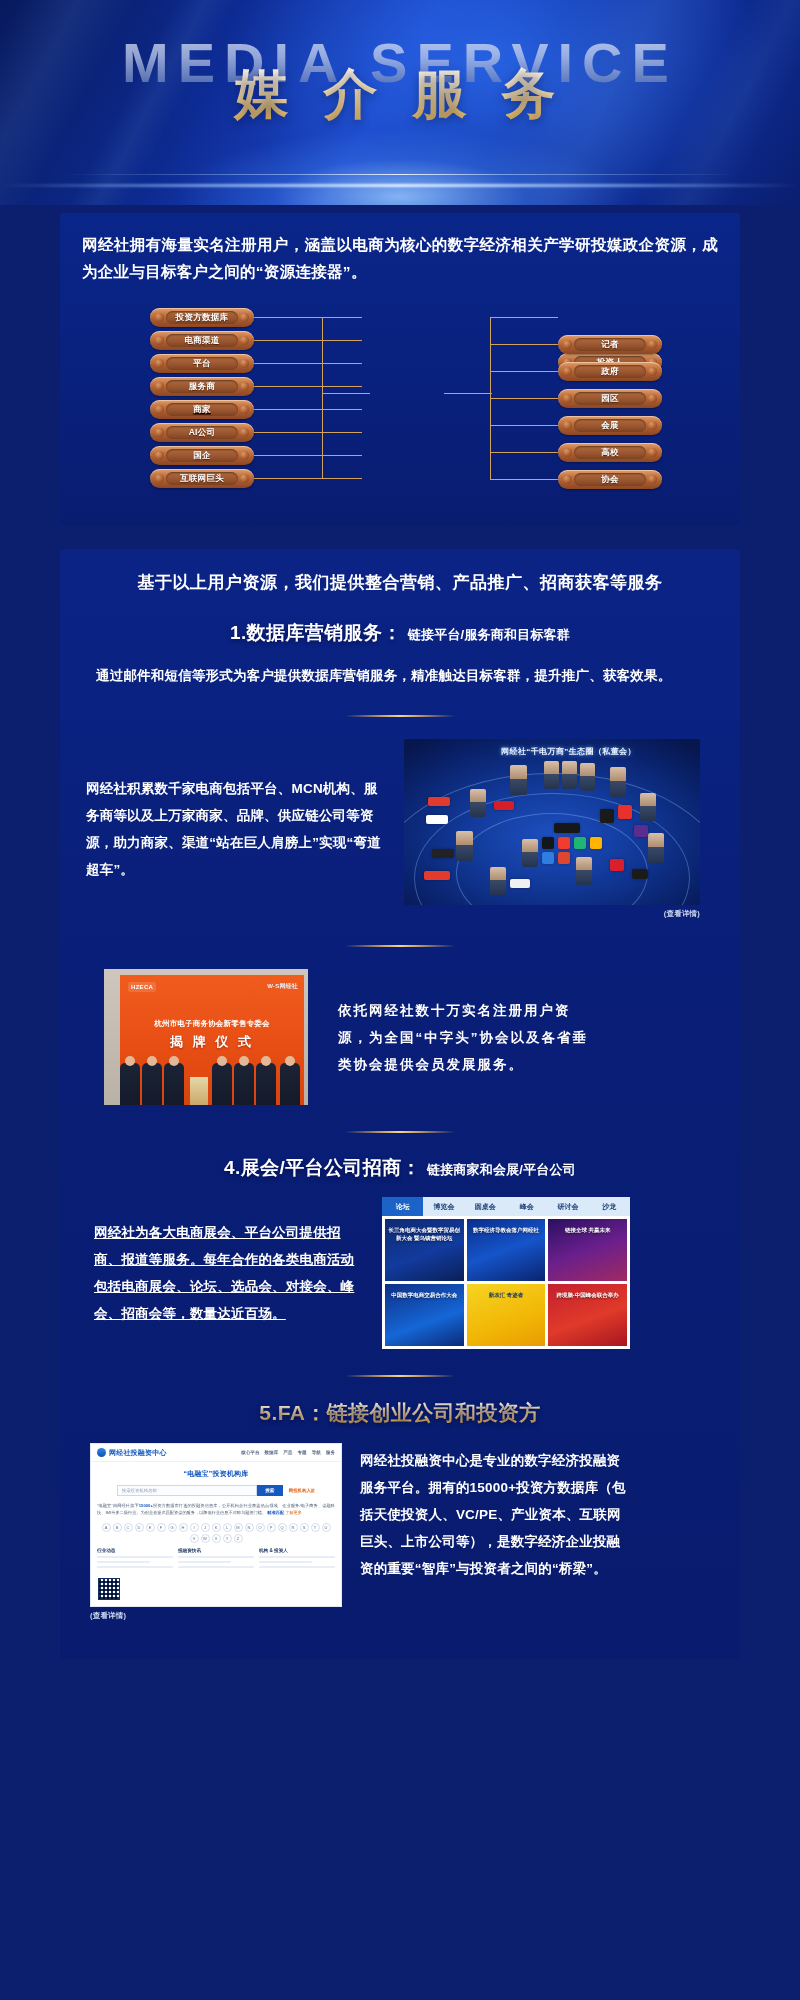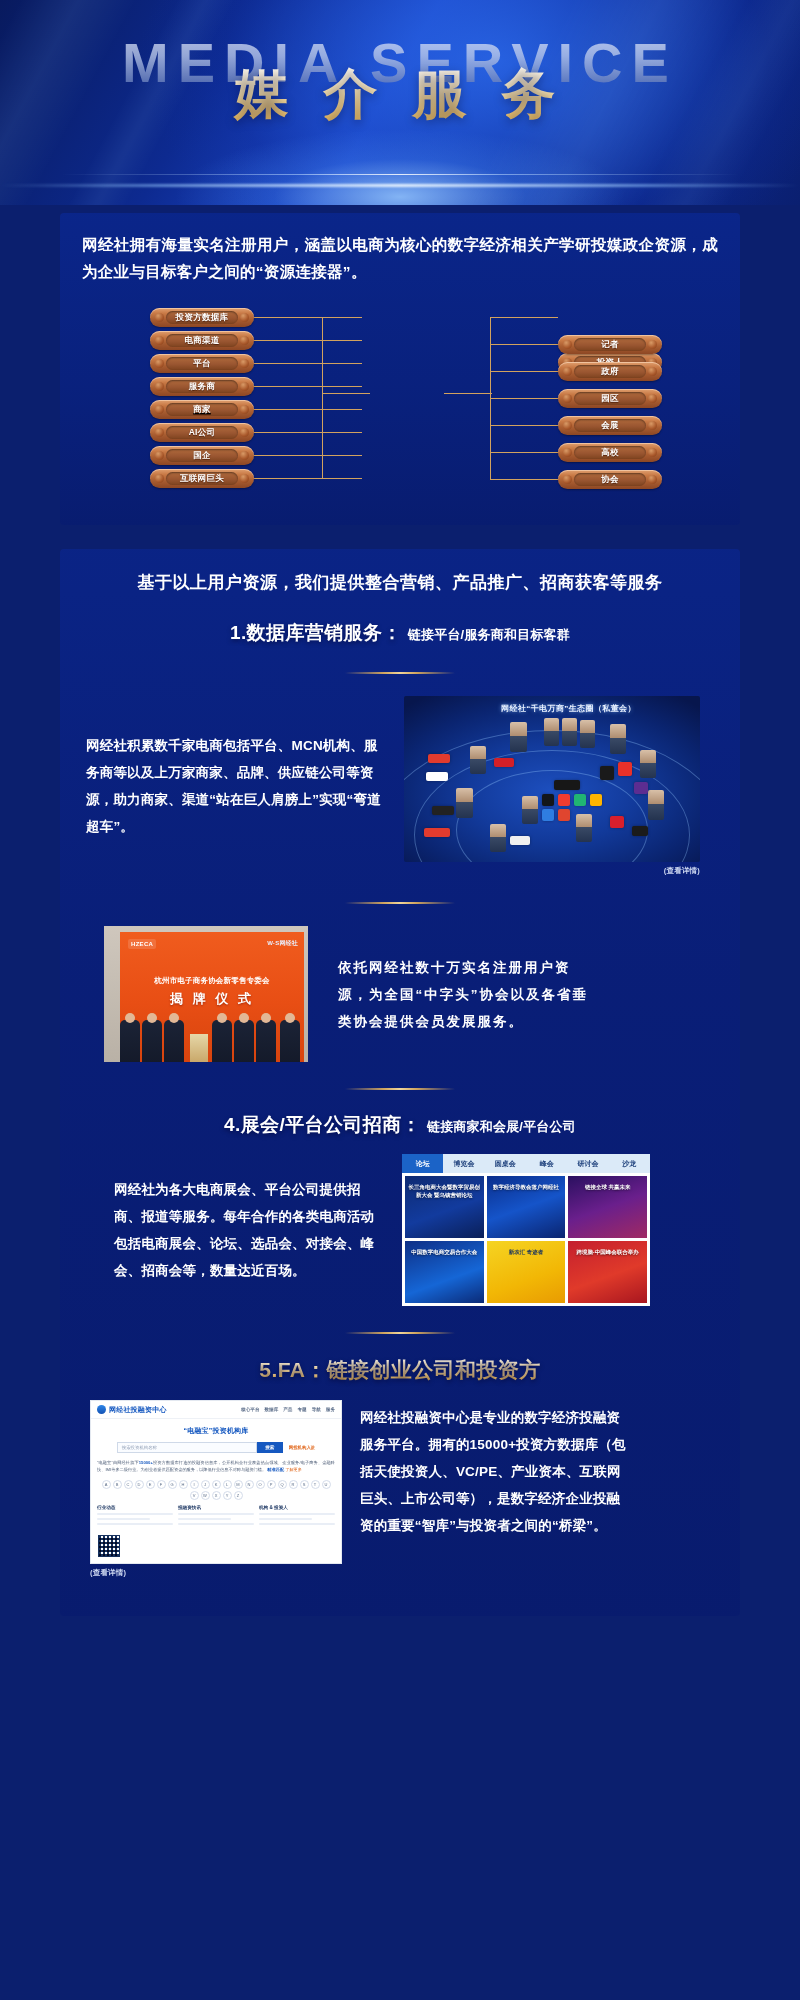--- a/index.html
+++ b/index.html
@@ -533,20 +533,21 @@
   </div>
 
   <div class="panel panel-services">
 
     <div class="services-head">基于以上用户资源，我们提供整合营销、产品推广、招商获客等服务</div>
 
     <div class="sec">
       <div class="sec-title">
         <span class="main">1.数据库营销服务：</span><span class="sub">链接平台/服务商和目标客群</span>
       </div>
+      <div class="body-text" style="padding:0 10px;">通过邮件和短信等形式为客户提供数据库营销服务，精准触达目标客群，提升推广、获客效果。</div>
     </div>
 
     <div class="divider"></div>
 
     <div class="sec">
       <div class="row">
         <div class="col-text body-text" style="max-width:300px;">网经社积累数千家电商包括平台、MCN机构、服务商等以及上万家商家、品牌、供应链公司等资源，助力商家、渠道“站在巨人肩膀上”实现“弯道超车”。</div>
         <div class="col-img">
           <div class="img-eco">
             <div class="arc" style="left:-30px; top:34px; width:356px; height:220px;"></div>
@@ -631,21 +632,21 @@
       </div>
     </div>
 
     <div class="divider"></div>
 
     <div class="sec">
       <div class="sec-title">
         <span class="main">4.展会/平台公司招商：</span><span class="sub">链接商家和会展/平台公司</span>
       </div>
       <div class="row" style="align-items:center;">
-        <div class="col-text body-text" style="max-width:270px; margin-left:28px;">网经社为各大电商展会、平台公司提供招商、报道等服务。每年合作的各类电商活动包括电商展会、论坛、选品会、对接会、峰会、招商会等，数量达近百场。</div>
+        <div class="col-text body-text" style="max-width:270px; margin-left:8px;text-decoration:underline;">网经社为各大电商展会、平台公司提供招商、报道等服务。每年合作的各类电商活动包括电商展会、论坛、选品会、对接会、峰会、招商会等，数量达近百场。</div>
         <div class="col-img">
           <div class="img-ev">
             <div class="ev-tabs">
               <div class="t active">论坛</div>
               <div class="t">博览会</div>
               <div class="t">圆桌会</div>
               <div class="t">峰会</div>
               <div class="t">研讨会</div>
               <div class="t">沙龙</div>
             </div>

